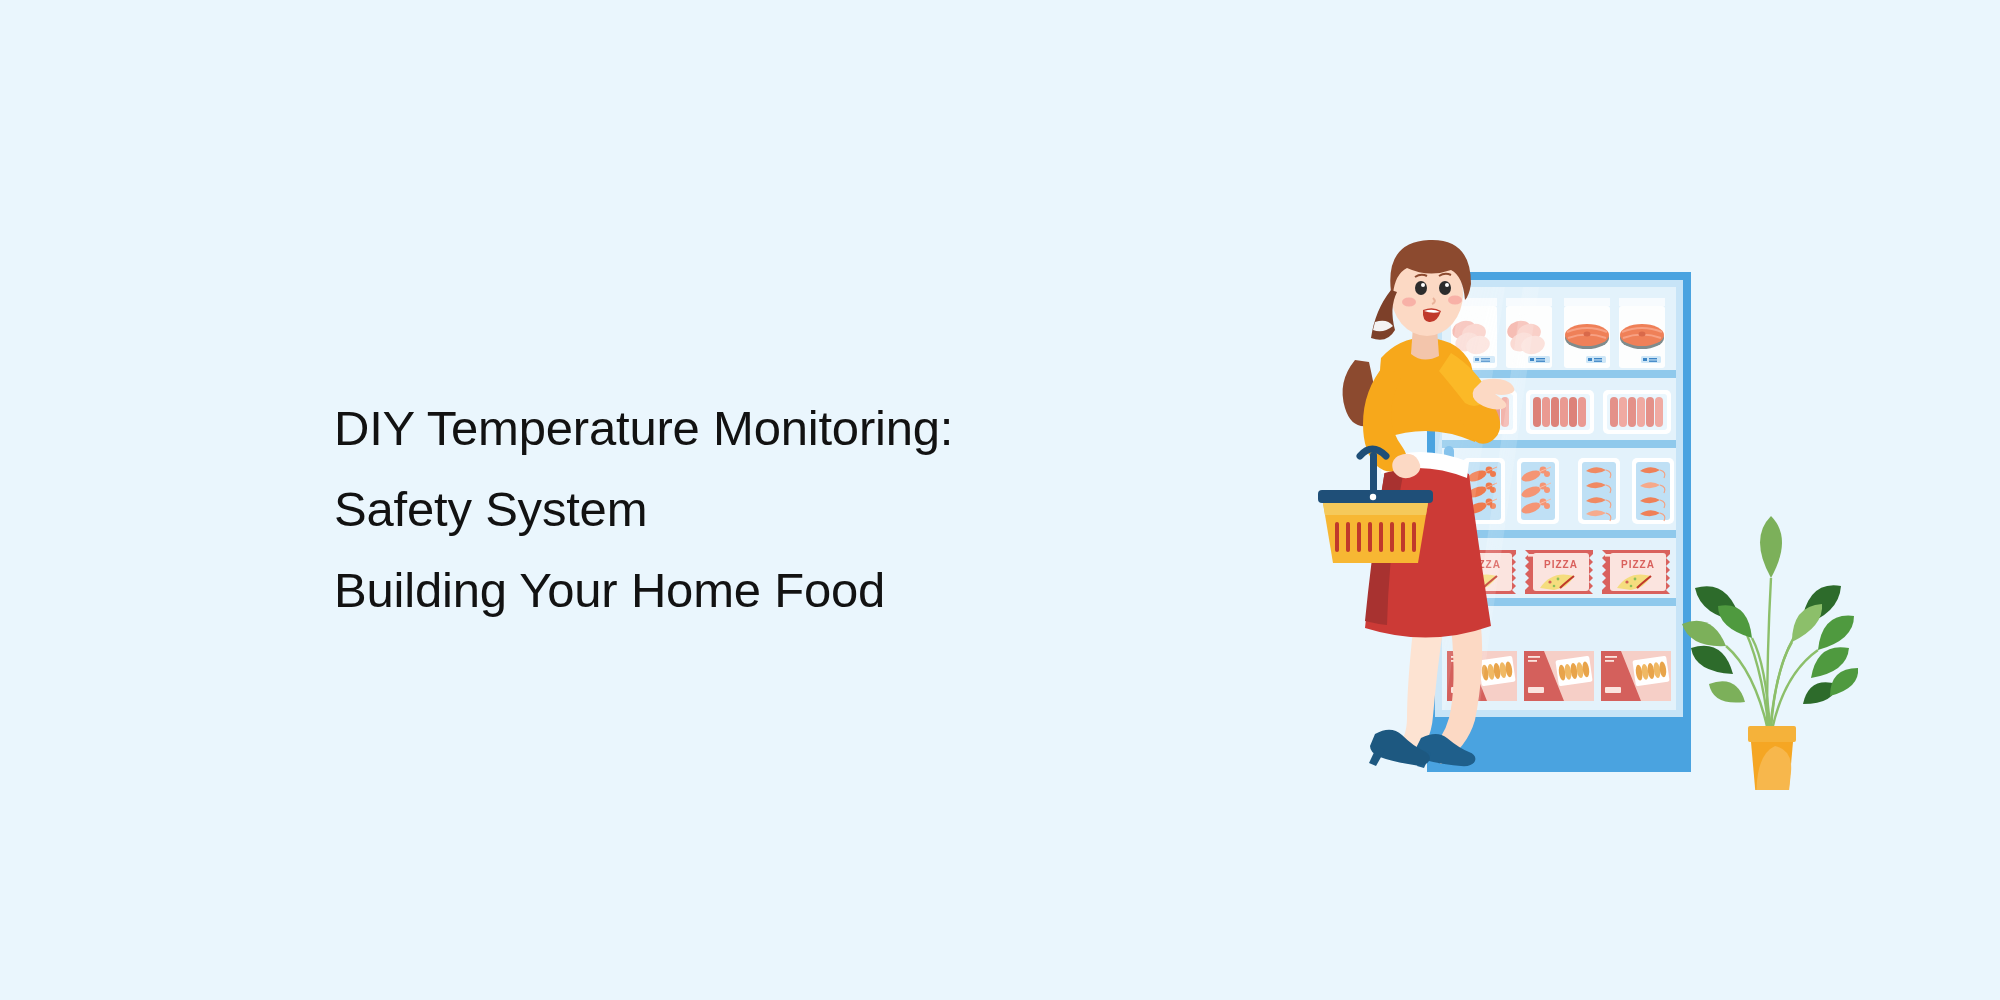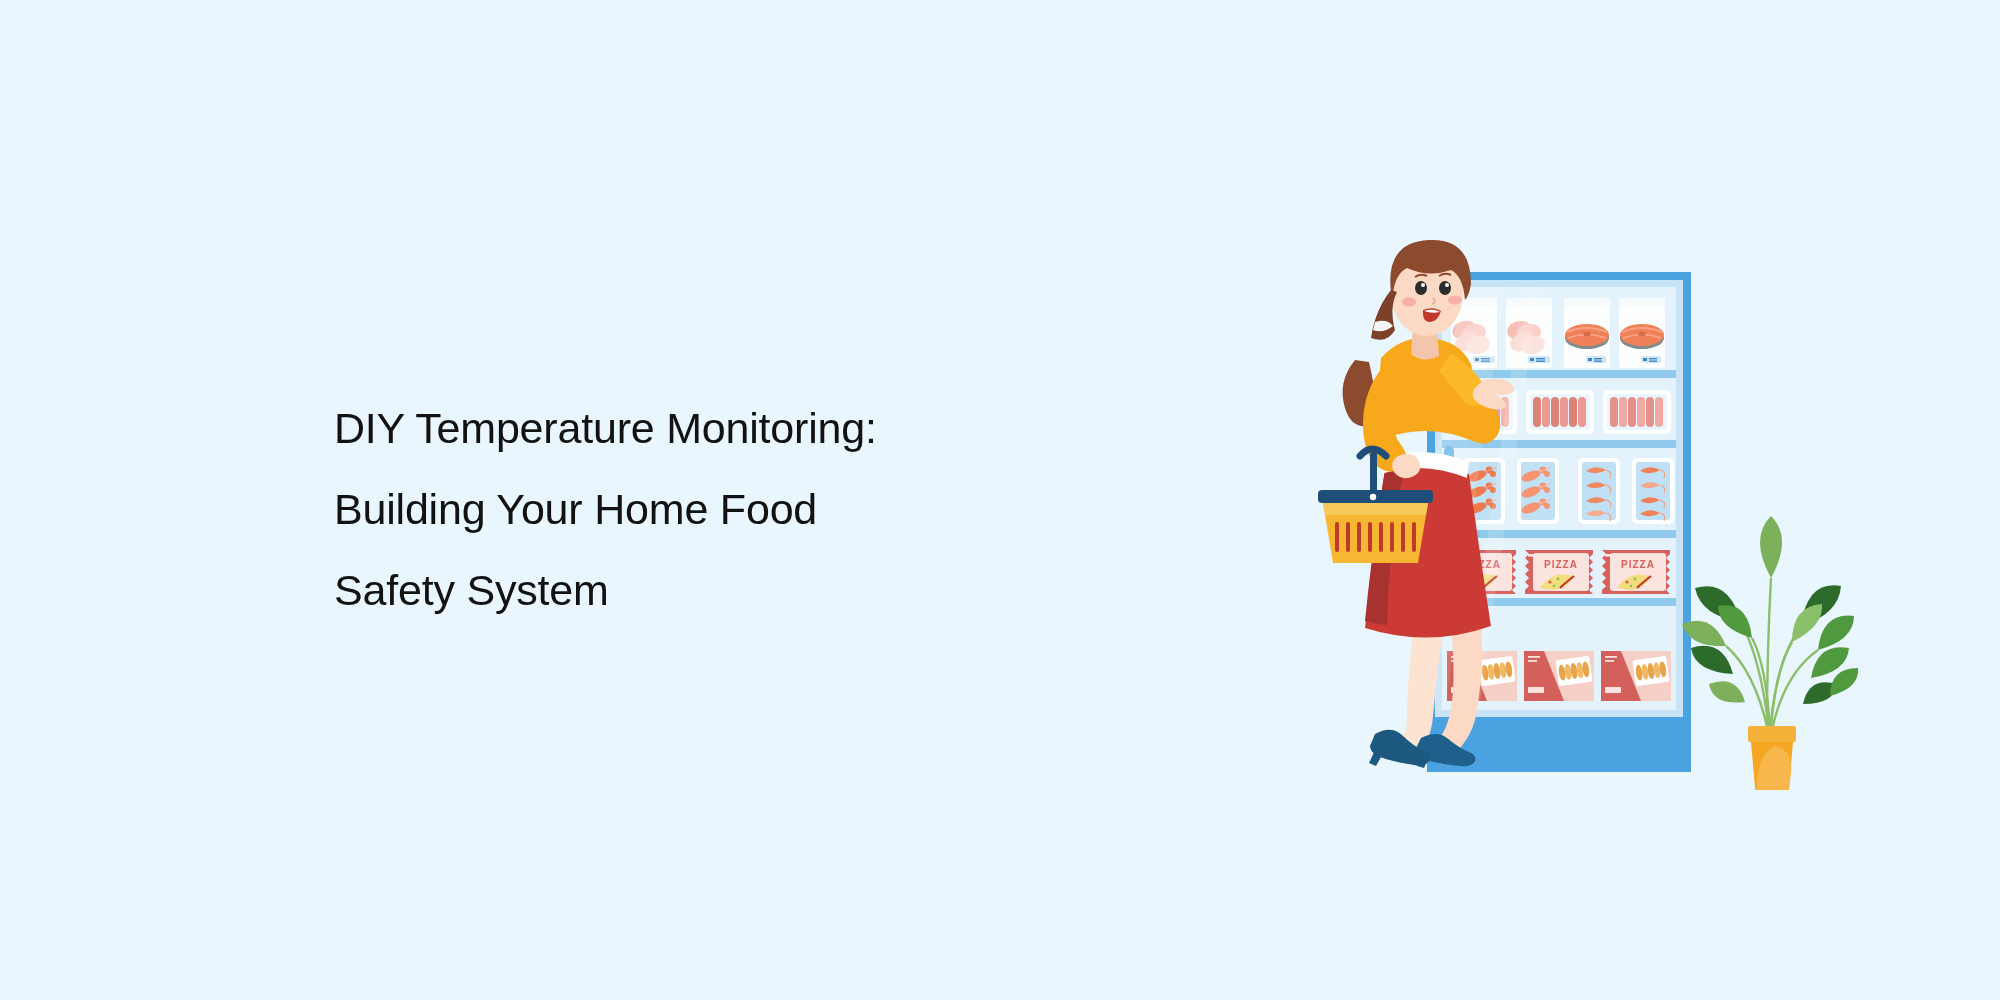--- a/index.html
+++ b/index.html
@@ -15,21 +15,21 @@
     background:#eaf6fd;
   }
   
   .headline {
     position:absolute;
     left:334px;
     top:388px;
     width:760px;
   }
   .headline .line {
-    font-size:43px;
+    font-size:49px;
     line-height:81px;
     font-weight:500;
     color:#121212;
     letter-spacing:-0.2px;
     white-space:nowrap;
   }
   
   .illustration {
     position:absolute;
     left:1255px;
@@ -39,22 +39,22 @@
   }
   .illustration svg { display:block; width:620px; height:560px; }
 </style>
 </head>
 <body>
 
 <div class="banner">
 
   <div class="headline">
     <div class="line">DIY Temperature Monitoring:</div>
+    <div class="line">Safety System</div>
     <div class="line">Building Your Home Food</div>
-    <div class="line">Safety System</div>
   </div>
 
   <div class="illustration">
     <svg viewBox="0 0 620 560" xmlns="http://www.w3.org/2000/svg">
       <defs>
         <linearGradient id="glassShine" x1="0" y1="0" x2="1" y2="1">
           <stop offset="0%" stop-color="#ffffff" stop-opacity="0.55"></stop>
           <stop offset="100%" stop-color="#ffffff" stop-opacity="0.05"></stop>
         </linearGradient>
         <clipPath id="caseClip">

